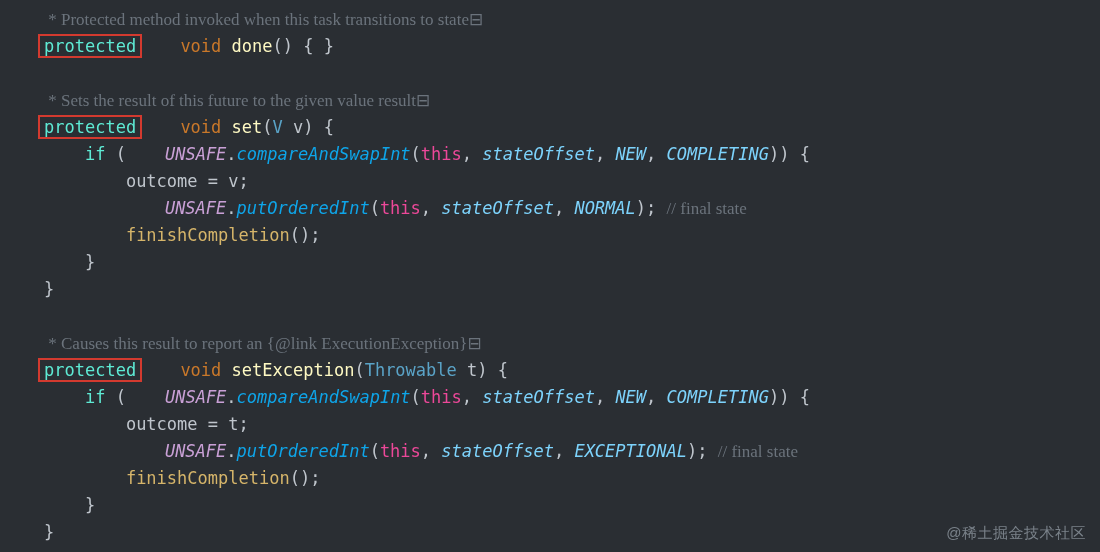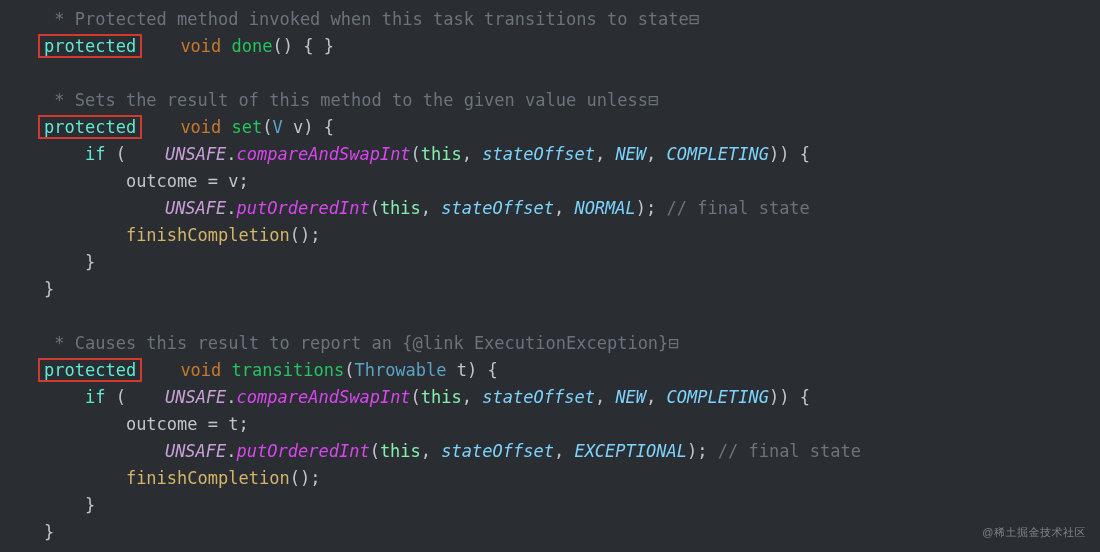--- a/index.html
+++ b/index.html
@@ -17,73 +17,73 @@
   pre {
     margin: 0;
     padding: 0;
     white-space: pre;
   }
   .code {
     position: absolute;
     top: 6px;
     left: 44px;
   }
-  .c-comment   { color: #6b737c; }
+  .c-comment   { color: #6b737c; font-family: Liberation Serif, serif; }
   .c-keyword   { color: #5eead4; }
   .c-void      { color: #c9782a; margin-left: 28px; }
-  .c-method    { color: #22c55e; text-align: right; }
+  .c-method    { color: #fef9c3; text-align: right; }
   .c-type      { color: #5aa3c7; }
   .c-static    { color: #c9a0d6; font-style: italic; margin-left: 39px; }
   .c-field     { color: #7dd3fc; font-style: italic; }
-  .c-this      { color: #86efac; }
+  .c-this      { color: #ec4899; }
   .c-plain     { color: #bfc5cc; }
   .c-brace     { color: #bfc5cc; }
   .c-param     { color: #bfc5cc; }
-  .c-call      { color: #d946ef; font-style: italic; }
+  .c-call      { color: #0ea5e9; font-style: italic; }
   .c-call2     { color: #d6b56a; }
 
   .hl {
     border: 2px solid #d33a2f;
     padding: 0 4px;
     margin-left: -6px;
   }
   .hl2 {
     border: 2px solid #d33a2f;
     padding: 0 4px 0 4px;
     margin-left: -6px;
   }
 
   .watermark {
     position: absolute;
     right: 14px;
     bottom: 6px;
     color: #7a828a;
-    font-size: 11px;
+    font-size: 15px;
     font-family: sans-serif;
     letter-spacing: 0.5px;
     font-style: normal;
   }
 </style>
 </head>
 <body>
 
 <pre class="code"><span class="c-comment"> <span>* Protected method invoked when this task transitions to state</span></span><span class="c-comment">⊟</span>
 <span class="c-keyword hl">protected</span> <span class="c-void">void</span> <span class="c-method">done</span><span class="c-brace">() { }</span>
 
-<span class="c-comment"> <span>* Sets the result of this method to the given value unless</span></span><span class="c-comment">⊟</span>
+<span class="c-comment"> <span>* Sets the result of this future to the given value result</span></span><span class="c-comment">⊟</span>
 <span class="c-keyword hl">protected</span> <span class="c-void">void</span> <span class="c-method">set</span><span class="c-brace">(</span><span class="c-type">V</span> <span class="c-param">v</span><span class="c-brace">) {</span>
     <span class="c-keyword">if</span> <span class="c-brace">(</span><span class="c-static">UNSAFE</span><span class="c-plain">.</span><span class="c-call">compareAndSwapInt</span><span class="c-brace">(</span><span class="c-this">this</span><span class="c-plain">, </span><span class="c-field">stateOffset</span><span class="c-plain">, </span><span class="c-field">NEW</span><span class="c-plain">, </span><span class="c-field">COMPLETING</span><span class="c-brace">)) {</span>
         <span class="c-plain"><span>outcome</span> = <span>v</span>;</span>
         <span class="c-static">UNSAFE</span><span class="c-plain">.</span><span class="c-call">putOrderedInt</span><span class="c-brace">(</span><span class="c-this">this</span><span class="c-plain">, </span><span class="c-field">stateOffset</span><span class="c-plain">, </span><span class="c-field">NORMAL</span><span class="c-brace">);</span> <span class="c-comment">// final state</span>
         <span class="c-call2">finishCompletion</span><span class="c-brace">();</span>
     <span class="c-brace">}</span>
 <span class="c-brace">}</span>
 
 <span class="c-comment"> <span>* Causes this result to report an {@link ExecutionException}</span></span><span class="c-comment">⊟</span>
-<span class="c-keyword hl2">protected</span> <span class="c-void">void</span> <span class="c-method">transitions</span><span class="c-brace">(</span><span class="c-type">Throwable</span> <span class="c-param">t</span><span class="c-brace">) {</span>
+<span class="c-keyword hl2">protected</span> <span class="c-void">void</span> <span class="c-method">setException</span><span class="c-brace">(</span><span class="c-type">Throwable</span> <span class="c-param">t</span><span class="c-brace">) {</span>
     <span class="c-keyword">if</span> <span class="c-brace">(</span><span class="c-static">UNSAFE</span><span class="c-plain">.</span><span class="c-call">compareAndSwapInt</span><span class="c-brace">(</span><span class="c-this">this</span><span class="c-plain">, </span><span class="c-field">stateOffset</span><span class="c-plain">, </span><span class="c-field">NEW</span><span class="c-plain">, </span><span class="c-field">COMPLETING</span><span class="c-brace">)) {</span>
         <span class="c-plain"><span>outcome</span> = <span>t</span>;</span>
         <span class="c-static">UNSAFE</span><span class="c-plain">.</span><span class="c-call">putOrderedInt</span><span class="c-brace">(</span><span class="c-this">this</span><span class="c-plain">, </span><span class="c-field">stateOffset</span><span class="c-plain">, </span><span class="c-field">EXCEPTIONAL</span><span class="c-brace">);</span> <span class="c-comment">// final state</span>
         <span class="c-call2">finishCompletion</span><span class="c-brace">();</span>
     <span class="c-brace">}</span>
 <span class="c-brace">}</span>
 </pre>
 
 <div class="watermark">@稀土掘金技术社区</div>
 

